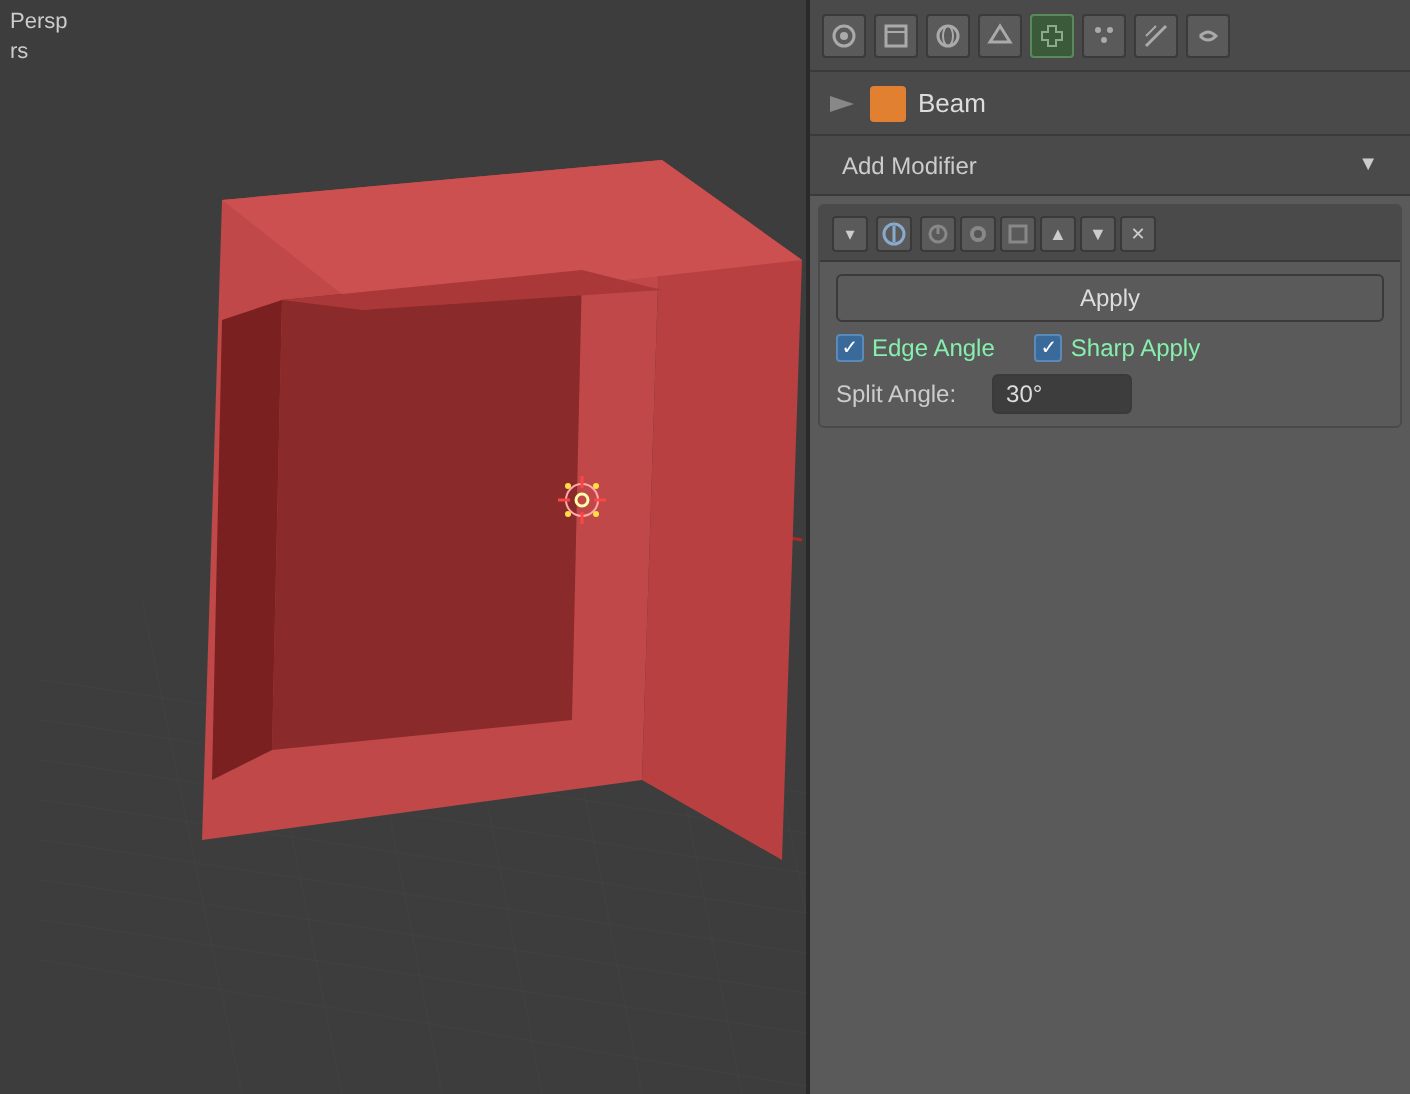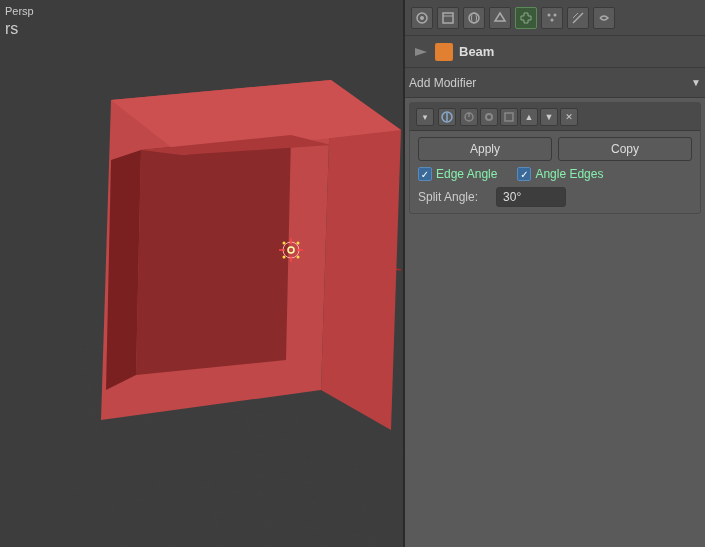--- a/index.html
+++ b/index.html
@@ -75,21 +75,20 @@
 
     
     .object-row {
       display: flex;
       align-items: center;
       background: #4a4a4a;
       padding: 4px 8px;
       border-bottom: 1px solid #3a3a3a;
       gap: 6px;
       height: 32px;
-      font-weight: bold;
     }
 
     .object-icon {
       width: 18px;
       height: 18px;
       background: #e08030;
       border-radius: 2px;
       display: flex;
       align-items: center;
       justify-content: center;
@@ -100,21 +99,21 @@
     .object-name {
       color: #ddd;
       font-size: 13px;
     }
 
     
     .add-modifier-row {
       display: flex;
       align-items: center;
       background: #4a4a4a;
-      padding: 4px 4px;
+      padding: 4px 16px;
       border-bottom: 1px solid #3a3a3a;
       justify-content: space-between;
       height: 30px;
     }
 
     .add-modifier-label {
       color: #ccc;
       font-size: 12px;
     }
 
@@ -312,21 +311,21 @@
     <line x1="270" y1="238" x2="270" y2="244" stroke="#ff4444" stroke-width="1.5"></line>
     <line x1="270" y1="256" x2="270" y2="262" stroke="#ff4444" stroke-width="1.5"></line>
 
     <circle cx="263" cy="243" r="1.5" fill="#ffdd44"></circle>
     <circle cx="277" cy="243" r="1.5" fill="#ffdd44"></circle>
     <circle cx="263" cy="257" r="1.5" fill="#ffdd44"></circle>
     <circle cx="277" cy="257" r="1.5" fill="#ffdd44"></circle>
   </svg>
   
   <div class="viewport-label">Persp</div>
-  <div style="position:absolute;left:5px;top:20px;color:#ccc;font-size:16px;">rs</div>
+  <div style="position:absolute;left:5px;top:20px;color:#ccc;font-size:11px;">rs</div>
 </div>
 
 <div style="position:absolute;left:403px;top:0;width:2px;height:547px;background:#2a2a2a;"></div>
 
 <div class="panel">
 
   <div class="toolbar-row">
     <div class="toolbar-icon">
       <svg width="14" height="14" viewBox="0 0 14 14">
           <circle cx="7" cy="7" r="5" fill="none" stroke="#aaa" stroke-width="1.5"></circle>
@@ -423,31 +422,30 @@
         <div class="mod-ctrl-btn">▲</div>
         <div class="mod-ctrl-btn">▼</div>
         <div class="mod-ctrl-btn">✕</div>
       </div>
     </div>
 
     <div class="modifier-body">
 
       <div class="btn-row">
         <button class="btn-apply">Apply</button>
-        <button class="btn-copy">Copy</button>
       </div>
 
       <div class="checkbox-row">
         <div class="checkbox-item">
           <div class="checkbox-box">✓</div>
           <span class="checkbox-label">Edge Angle</span>
         </div>
         <div class="checkbox-item">
           <div class="checkbox-box">✓</div>
-          <span class="checkbox-label">Angle Edges</span>
+          <span class="checkbox-label">Sharp Apply</span>
         </div>
       </div>
 
       <div class="split-angle-row">
         <span class="field-label">Split Angle:</span>
         <div class="number-field">30°</div>
       </div>
     </div>
   </div>
 

